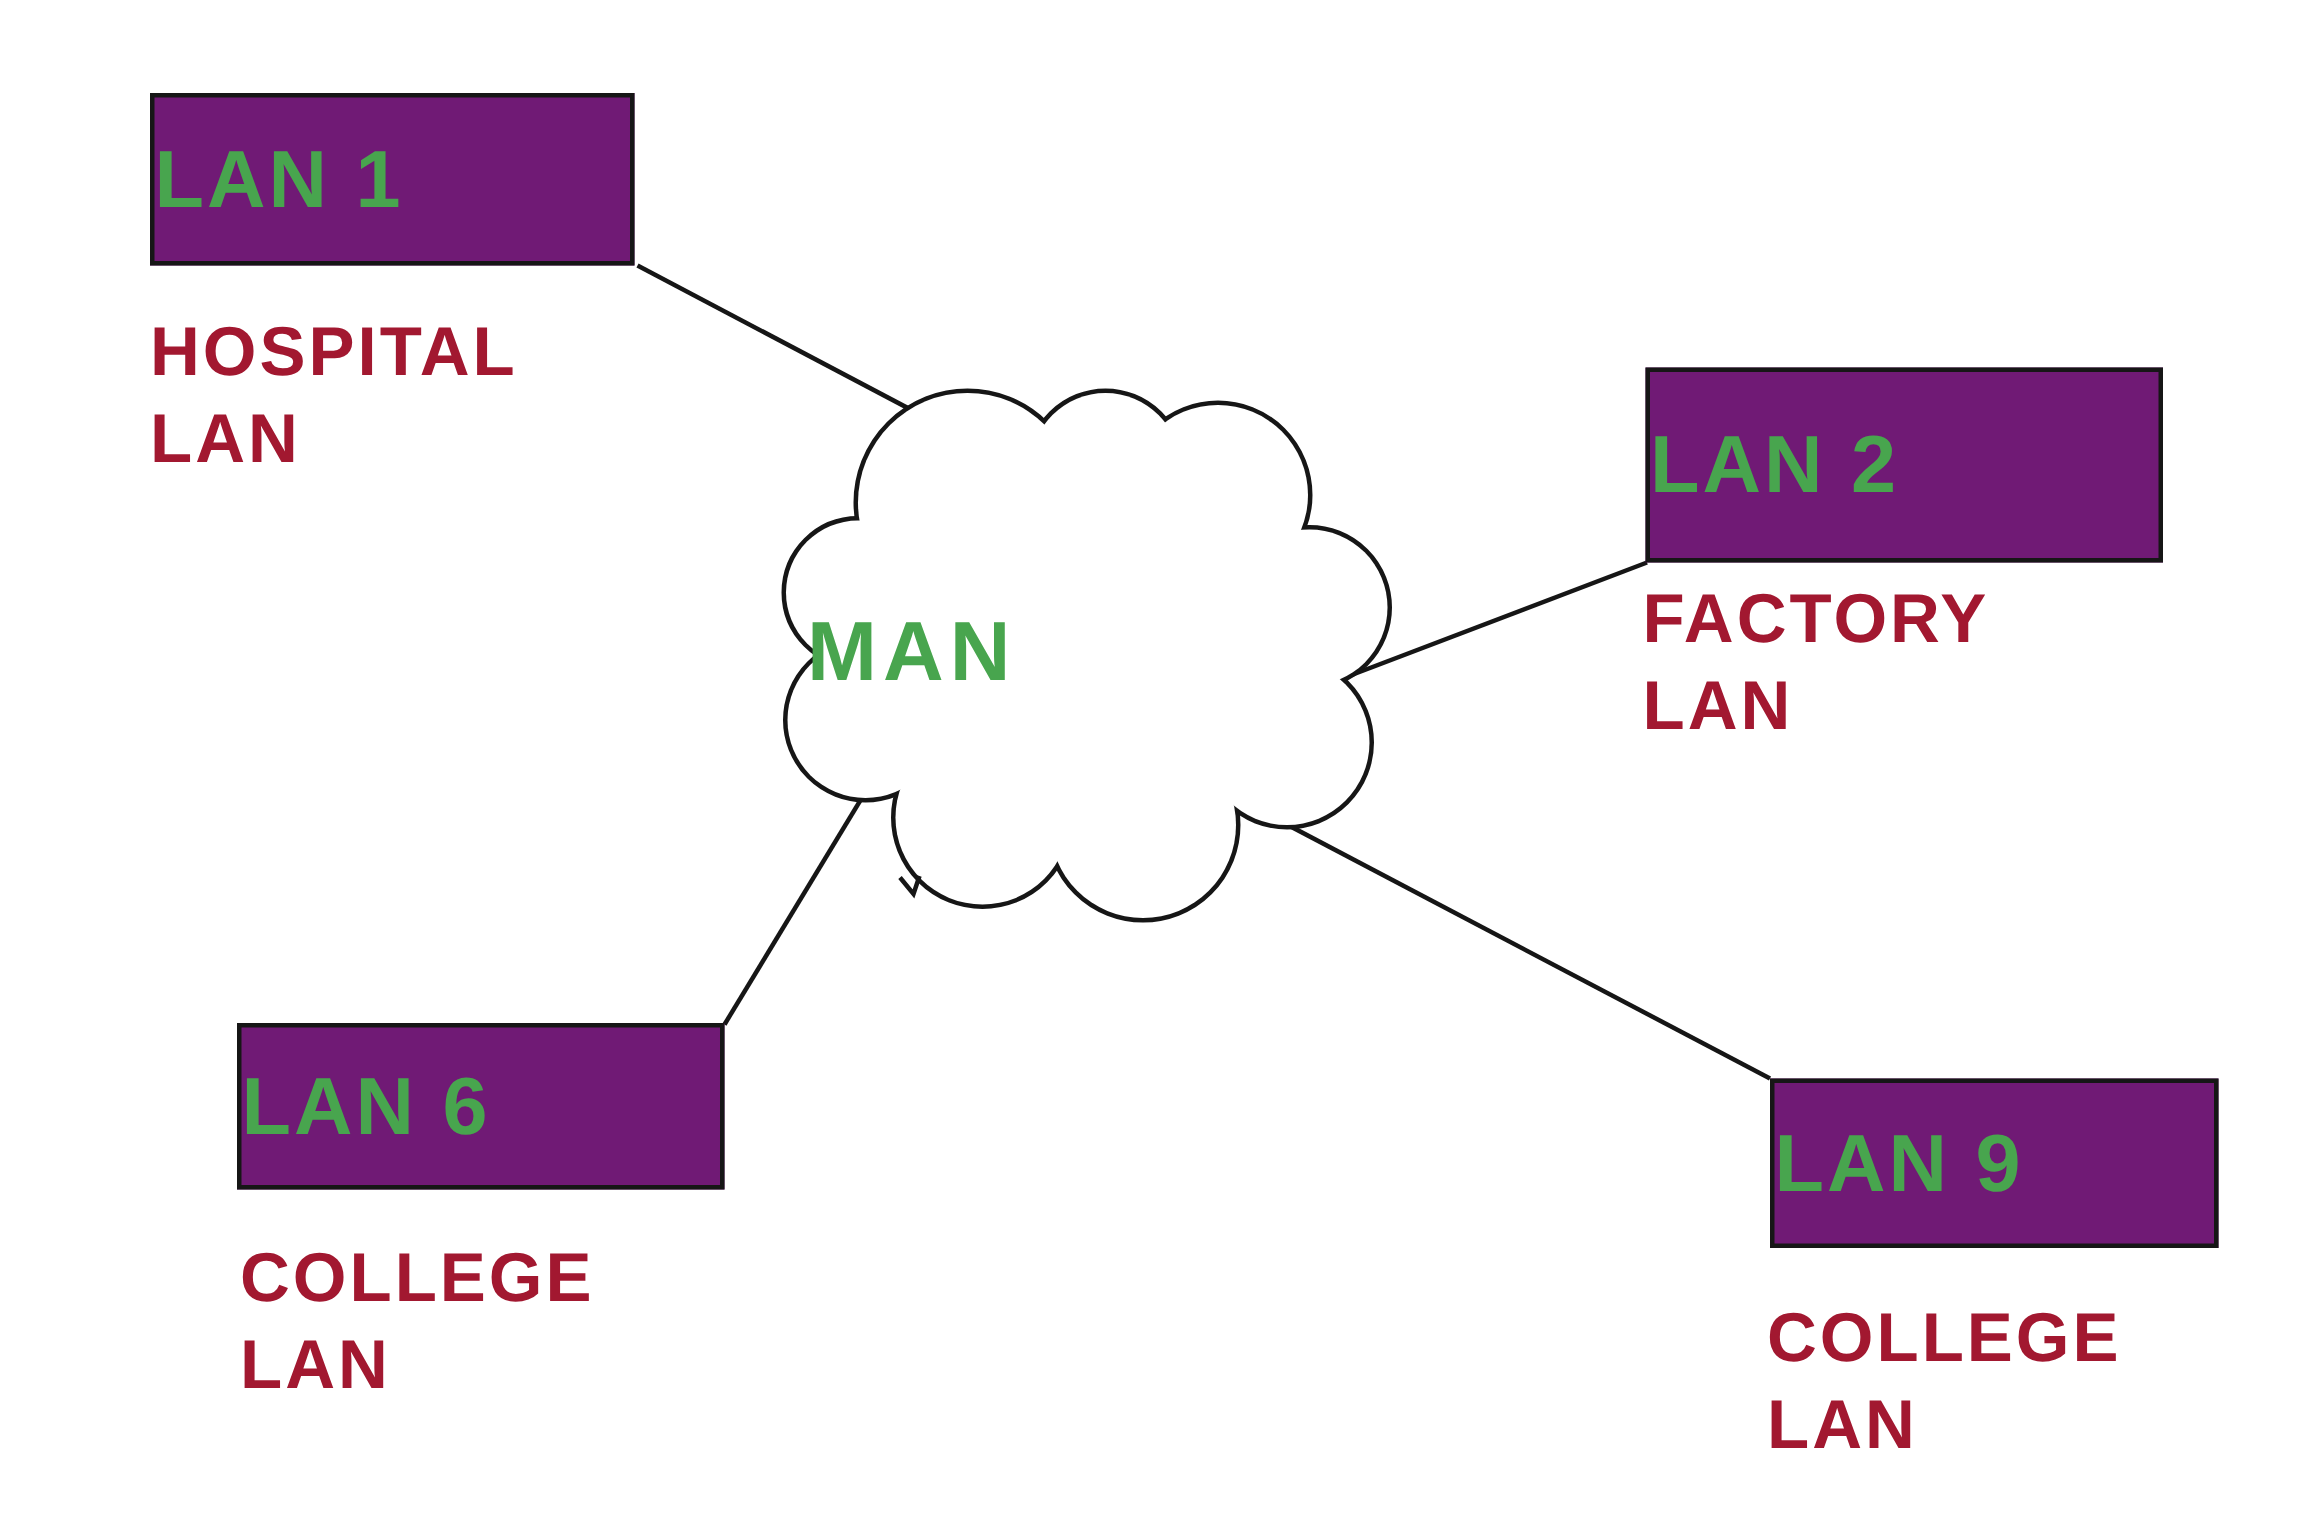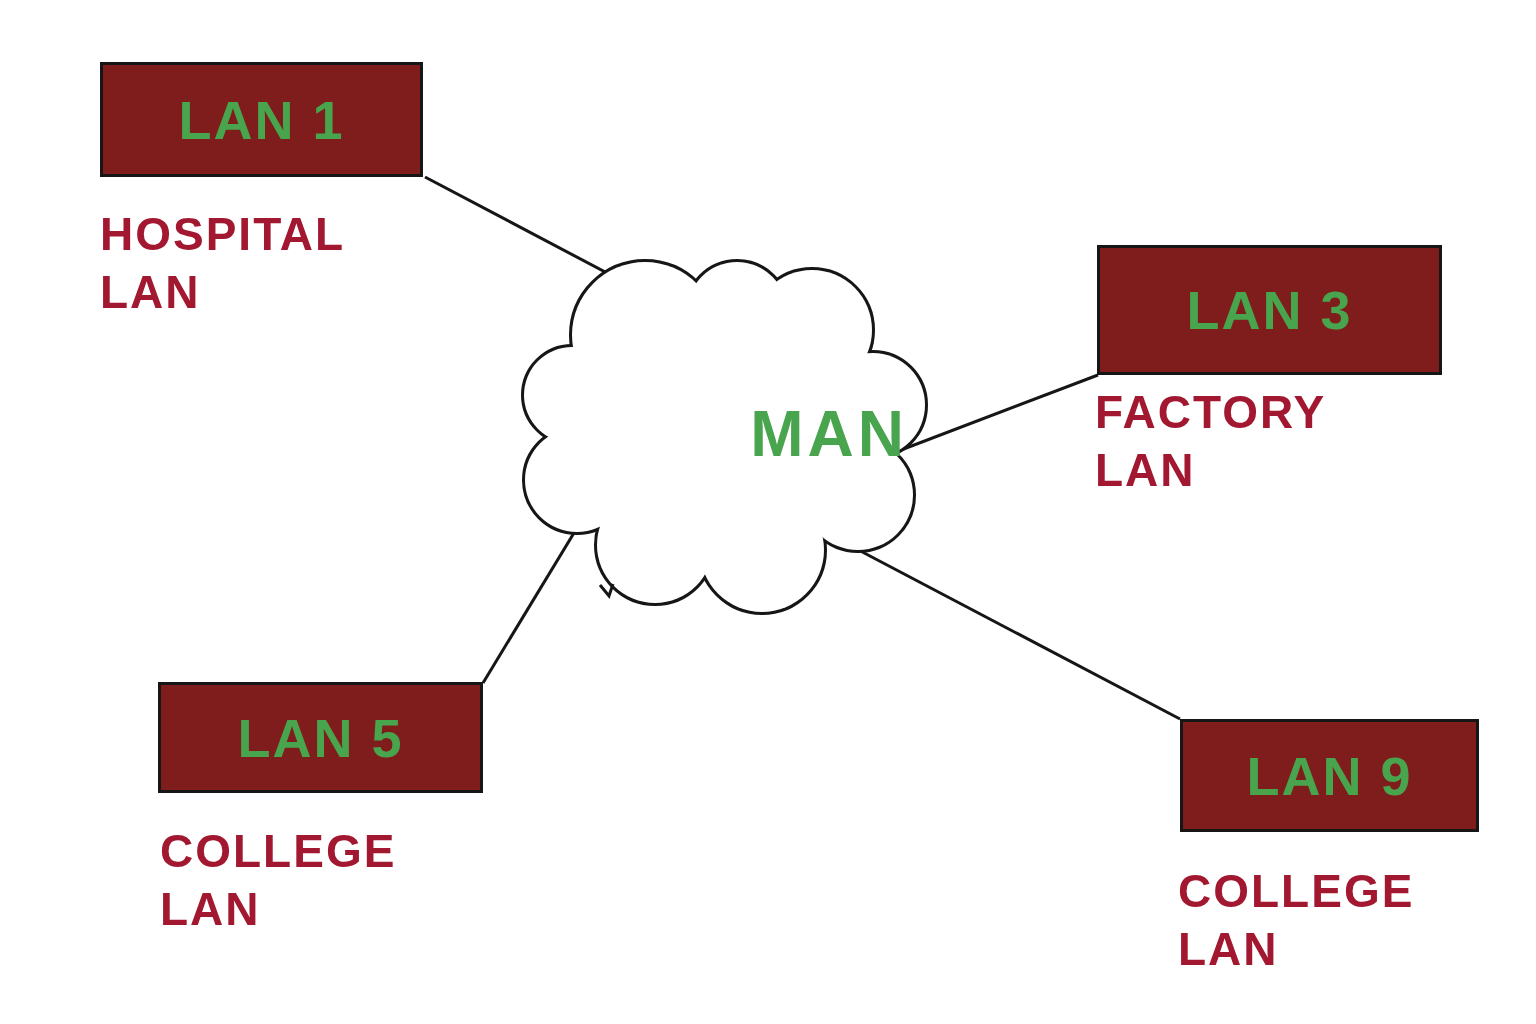--- a/index.html
+++ b/index.html
@@ -12,45 +12,45 @@
     position:relative;
     width:1536px;height:1024px;
     background:#ffffff;
     overflow:hidden;
     font-family:"Liberation Sans", sans-serif;
   }
   .diagram-svg{position:absolute;left:0;top:0;width:1536px;height:1024px;}
   .lan-box{
     position:absolute;
     border:3px solid var(--ink);
-    background:#7f1d1d;
-    display:flex;align-items:center;justify-content:center;
+    background:#701a75;
+    display:flex;align-items:center;justify-content:flex-start;
     box-sizing:border-box;
   }
   .lan-box .lan-label{
     color:var(--green);
     font-weight:bold;
     font-size:54px;
     letter-spacing:2px;
   }
   .caption{
     position:absolute;
     color:var(--red);
     font-weight:bold;
     font-size:46px;
     line-height:58px;
     letter-spacing:2px;
   }
   .man-label{
     position:absolute;
     left:538px;top:392px;width:370px;
-    text-align:right;
+    text-align:left;
     color:var(--green);
     font-weight:bold;
-    font-size:64px;
+    font-size:56px;
     line-height:84px;
     letter-spacing:4px;
   }
   .box-lan1{left:100px;top:62px;width:323px;height:115px;}
   .box-lan2{left:1097px;top:245px;width:345px;height:130px;}
   .box-lan3{left:1180px;top:719px;width:299px;height:113px;}
   .box-lan4{left:158px;top:682px;width:325px;height:111px;}
   .cap-lan1{left:100px;top:205px;width:310px;}
   .cap-lan2{left:1095px;top:383px;width:310px;}
   .cap-lan3{left:1178px;top:862px;width:310px;}
@@ -102,36 +102,36 @@
 
   <div class="lan-box box-lan1">
     <span class="lan-label">LAN 1</span>
   </div>
   <div class="caption cap-lan1">
     <div>HOSPITAL</div>
     <div>LAN</div>
   </div>
 
   <div class="lan-box box-lan2">
-    <span class="lan-label">LAN 3</span>
+    <span class="lan-label">LAN 2</span>
   </div>
   <div class="caption cap-lan2">
     <div>FACTORY</div>
     <div>LAN</div>
   </div>
 
   <div class="lan-box box-lan3">
     <span class="lan-label">LAN 9</span>
   </div>
   <div class="caption cap-lan3">
     <div>COLLEGE</div>
     <div>LAN</div>
   </div>
 
   <div class="lan-box box-lan4">
-    <span class="lan-label">LAN 5</span>
+    <span class="lan-label">LAN 6</span>
   </div>
   <div class="caption cap-lan4">
     <div>COLLEGE</div>
     <div>LAN</div>
   </div>
 
 </div>
 
 </body></html>

